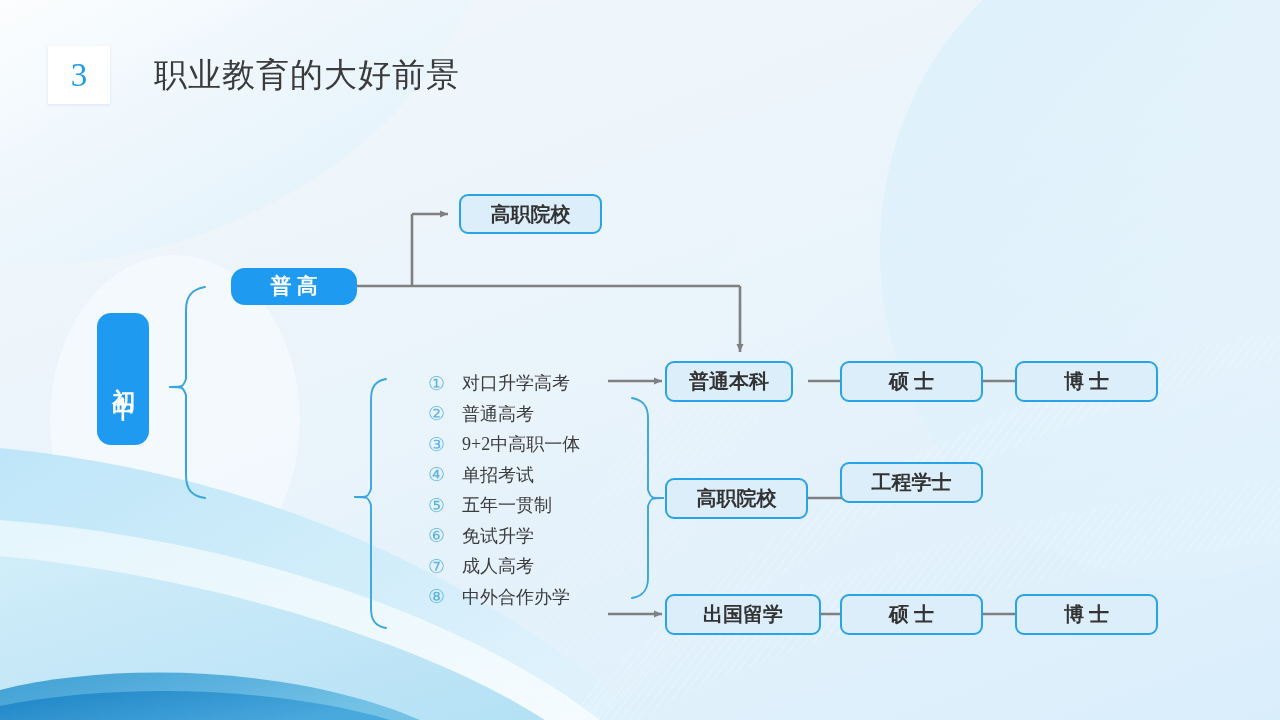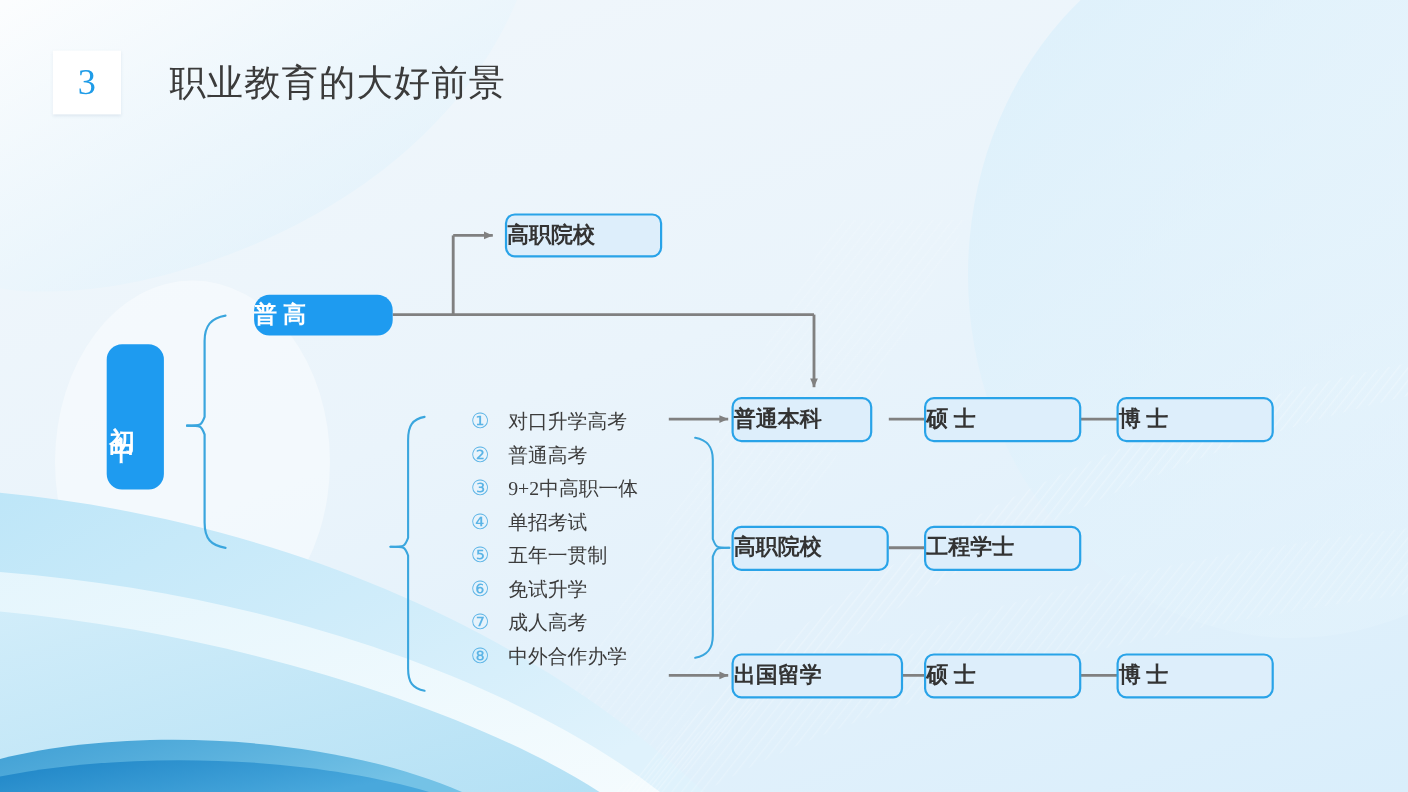--- a/index.html
+++ b/index.html
@@ -22,21 +22,21 @@
   #num-box span{font-size:33px;color:#1f9ce8;font-family:"Liberation Serif",serif;font-weight:400;}
   #title{margin-left:44px;font-size:33px;color:#3b3b3b;font-weight:normal;letter-spacing:1px;
          font-family:"Liberation Serif","DejaVu Serif",serif;}
 
   #subtitle{position:absolute;left:0;right:0;top:126px;text-align:center;
             font-size:25px;color:#474747;font-weight:bold;letter-spacing:1px;}
   #subtitle-inner{display:inline-block;transform:translateX(11px);}
 
   
   .node{position:absolute;box-sizing:border-box;display:flex;align-items:center;
-        justify-content:flex-start;text-align:center;line-height:1.15;}
+        justify-content:center;text-align:center;line-height:1.15;}
 
   .solid{background:#1e9bf0;color:#ffffff;border-radius:14px;font-weight:bold;}
   .outline{background:#ddeefb;border:2px solid #29a3e8;border-radius:9px;color:#333333;
            font-weight:bold;}
 
   
   #list{position:absolute;left:428px;top:368px;}
   .li{display:flex;align-items:center;height:30.5px;}
   .li .idx{width:34px;font-size:19px;color:#5bb4e6;flex:none;}
   .li .txt{font-size:18px;color:#3c3c3c;white-space:nowrap;}
@@ -190,21 +190,21 @@
   </div>
 
   <div class="node outline" style="left:1015px;top:361px;width:143px;height:41px;font-size:20px;">
     <span>博 士</span>
   </div>
 
   <div class="node outline" style="left:665px;top:478px;width:143px;height:41px;font-size:20px;">
     <span>高职院校</span>
   </div>
 
-  <div class="node outline" style="left:840px;top:478px;width:143px;height:41px;font-size:20px;">
+  <div class="node outline" style="left:840px;top:462px;width:143px;height:41px;font-size:20px;">
     <span>工程学士</span>
   </div>
 
   <div class="node outline" style="left:665px;top:594px;width:156px;height:41px;font-size:20px;">
     <span>出国留学</span>
   </div>
 
   <div class="node outline" style="left:840px;top:594px;width:143px;height:41px;font-size:20px;">
     <span>硕 士</span>
   </div>

